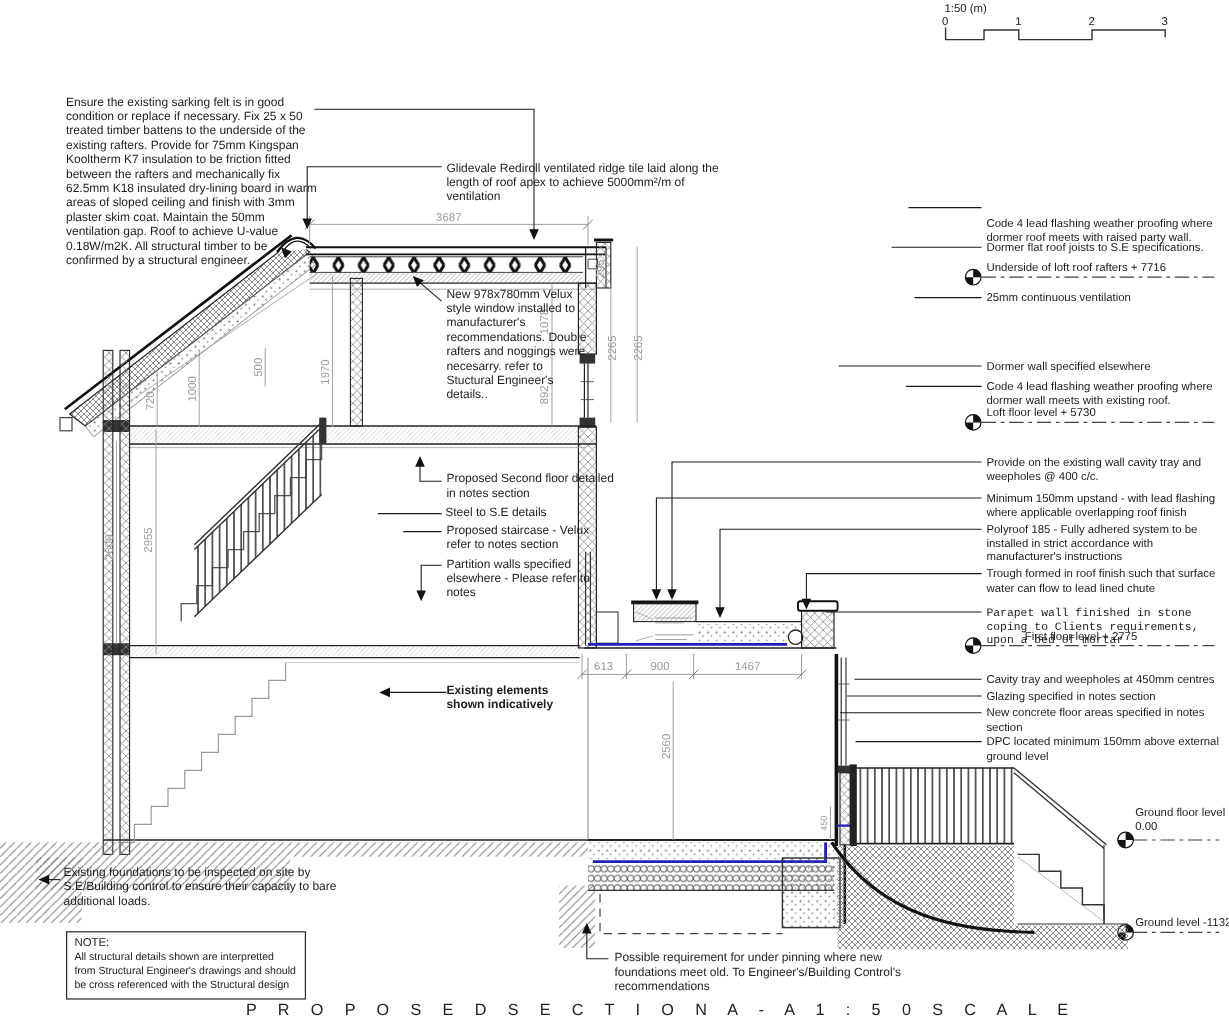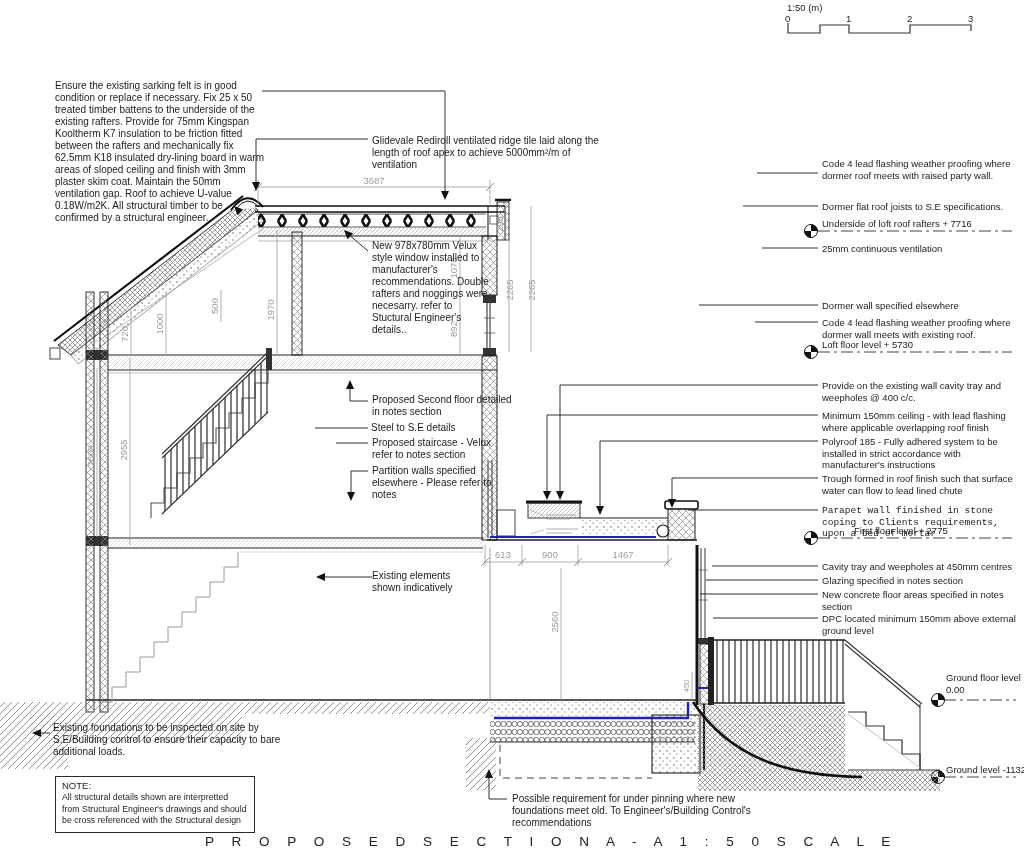--- a/index.html
+++ b/index.html
@@ -297,31 +297,31 @@
 <div class="sbtick" style="left:907px;">2</div>
 <div class="sbtick" style="left:968px;">3</div>
 
 <div class="note" style="left:55px;top:80px;width:212px;">Ensure the existing sarking felt is in good condition or replace if necessary. Fix 25 x 50 treated timber battens to the underside of the existing rafters. Provide for 75mm Kingspan Kooltherm K7 insulation to be friction fitted between the rafters and mechanically fix 62.5mm K18 insulated dry-lining board in warm areas of sloped ceiling and finish with 3mm plaster skim coat. Maintain the 50mm ventilation gap. Roof to achieve U-value 0.18W/m2K. All structural timber to be confirmed by a structural engineer.</div>
 <div class="note" style="left:372px;top:135px;width:238px;">Glidevale Rediroll ventilated ridge tile laid along the length of roof apex to achieve 5000mm²/m of ventilation</div>
 <div class="note" style="left:372px;top:240px;width:118px;">New 978x780mm Velux style window installed to manufacturer's recommendations. Double rafters and noggings were necesarry. refer to Stuctural Engineer's details..</div>
 <div class="note" style="left:372px;top:394px;width:140px;">Proposed Second floor detailed in notes section</div>
 <div class="note" style="left:353px;top:422px;width:140px;margin-left:18px;">Steel to S.E details</div>
 <div class="note" style="left:372px;top:437px;width:132px;">Proposed staircase - Velux refer to notes section</div>
 <div class="note" style="left:372px;top:465px;width:136px;">Partition walls specified elsewhere - Please refer to notes</div>
-<div class="note" style="left:372px;top:570px;width:105px;">Existing elements shown indicatively</div>
-
-<div class="rnote" style="left:822px;top:158px;width:198px;">Code 4 lead flashing weather proofing where dormer roof meets with raised party wall.</div>
+<div class="note" style="left:372px;top:570px;width:105px;font-weight:bold;">Existing elements shown indicatively</div>
+
+<div class="rnote" style="left:822px;top:181px;width:198px;">Code 4 lead flashing weather proofing where dormer roof meets with raised party wall.</div>
 <div class="rnote" style="left:822px;top:201px;width:202px;">Dormer flat roof joists to S.E specifications.</div>
 <div class="lvl" style="left:822px;top:219px;">Underside of loft roof rafters + 7716</div>
 <div class="rnote" style="left:822px;top:243px;width:198px;">25mm continuous ventilation</div>
 <div class="rnote" style="left:822px;top:300px;width:198px;">Dormer wall specified elsewhere</div>
 <div class="rnote" style="left:822px;top:317px;width:198px;">Code 4 lead flashing weather proofing where dormer wall meets with existing roof.</div>
 <div class="lvl" style="left:822px;top:340px;">Loft floor level + 5730</div>
 <div class="rnote" style="left:822px;top:380px;width:198px;">Provide on the existing wall cavity tray and weepholes @ 400 c/c.</div>
-<div class="rnote" style="left:822px;top:410px;width:200px;">Minimum 150mm ceiling - with lead flashing where applicable overlapping roof finish</div>
+<div class="rnote" style="left:822px;top:410px;width:200px;">Minimum 150mm upstand - with lead flashing where applicable overlapping roof finish</div>
 <div class="rnote" style="left:822px;top:436px;width:190px;">Polyroof 185 - Fully adhered system to be installed in strict accordance with manufacturer's instructions</div>
 <div class="rnote" style="left:822px;top:473px;width:196px;">Trough formed in roof finish such that surface water can flow to lead lined chute</div>
 <div class="rnote" style="left:822px;top:505px;width:200px;font-family:Liberation Mono, monospace;">Parapet wall finished in stone coping to Clients requirements, upon a bed of mortar</div>
 <div class="lvl" style="left:854px;top:526px;">First floor level + 2775</div>
 <div class="rnote" style="left:822px;top:561px;width:202px;">Cavity tray and weepholes at 450mm centres</div>
 <div class="rnote" style="left:822px;top:575px;width:202px;">Glazing specified in notes section</div>
 <div class="rnote" style="left:822px;top:589px;width:198px;">New concrete floor areas specified in notes section</div>
 <div class="rnote" style="left:822px;top:613px;width:200px;">DPC located minimum 150mm above external ground level</div>
 
 <div class="rnote" style="left:946px;top:672px;width:90px;">Ground floor level +/- 0.00</div>

